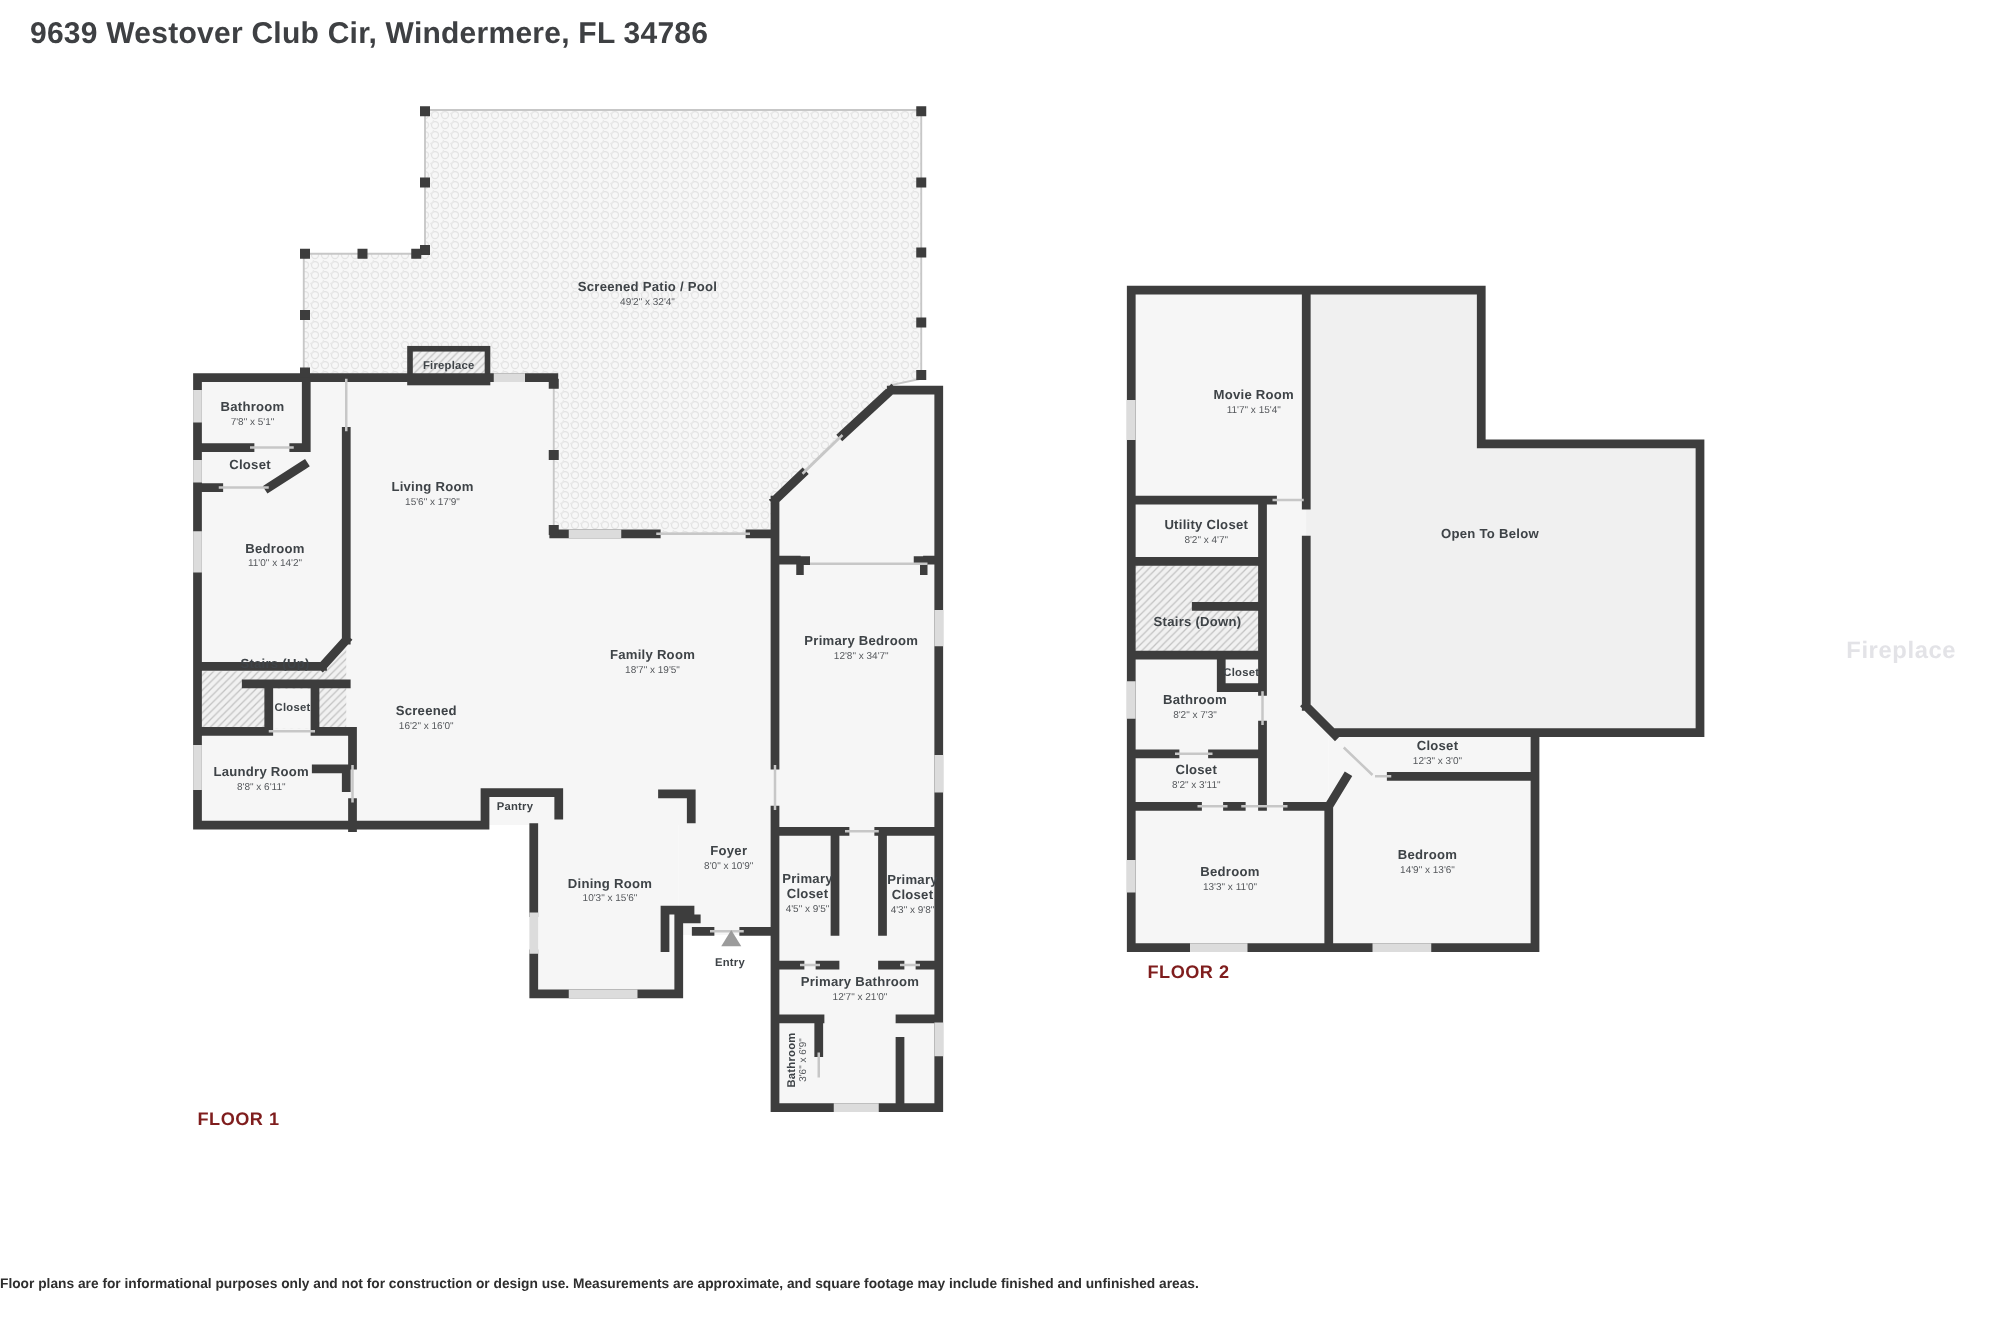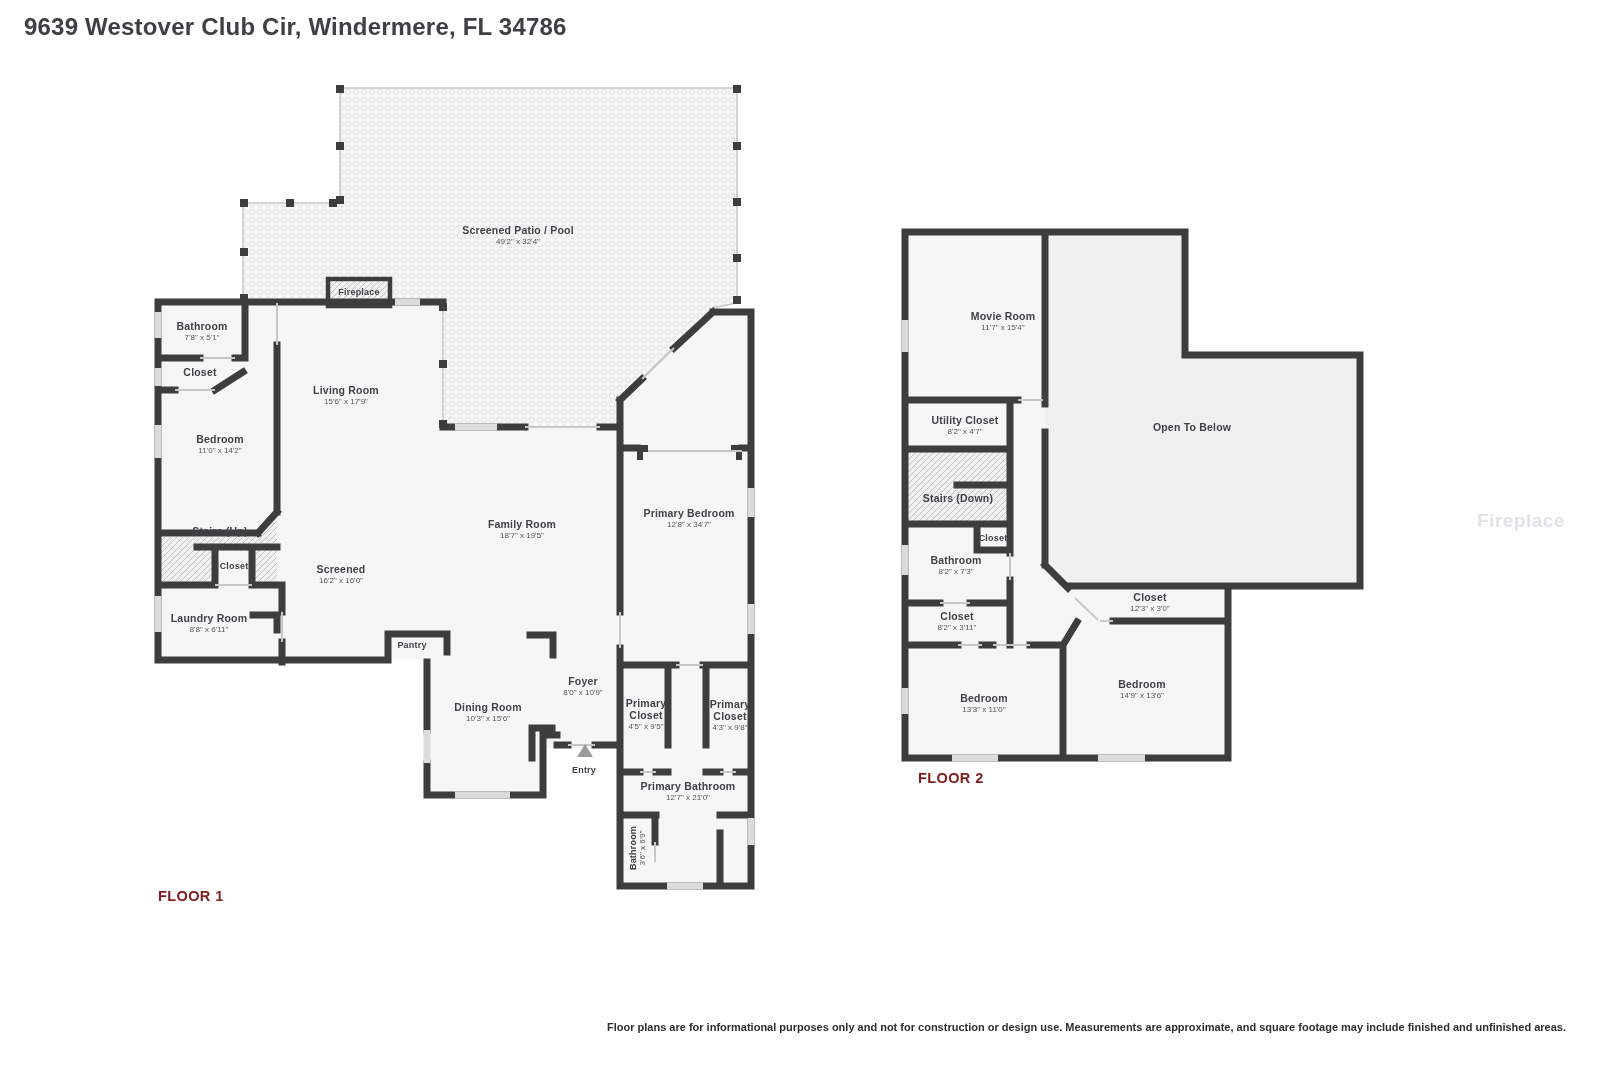--- a/index.html
+++ b/index.html
@@ -7,21 +7,21 @@
        font-family:"Liberation Sans",sans-serif}
   .title{position:absolute;left:24px;top:13px;font-size:24px;font-weight:700;color:#3e4043;letter-spacing:.2px}
   svg.plan{position:absolute;left:0;top:0}
   .room-label{position:absolute;transform:translate(-50%,-50%);text-align:center;line-height:1.12;white-space:nowrap}
   .room-label .rname{display:block;font-size:10.5px;font-weight:700;color:#3e4347;letter-spacing:.2px}
   .room-label .rdims{display:block;font-size:8px;font-weight:400;color:#54575b;margin-top:1px}
   .room-label.narrow{white-space:normal;width:50px}
   .room-label.small .rname{font-size:9px}
   .room-label.rot{transform:translate(-50%,-50%) rotate(-90deg)}
   .floor-label{position:absolute;font-size:14.5px;font-weight:800;color:#7f1d1d;letter-spacing:.4px}
-  .disclaimer{position:absolute;left:0;top:1021px;width:1566px;text-align:right;
+  .disclaimer{position:absolute;left:0;top:1021px;width:1566px;text-align:left;
               font-size:11px;font-weight:700;color:#2e2e2e}
   .watermark{position:absolute;left:1477px;top:510px;font-size:19px;font-weight:700;
              color:#e3e3e7;letter-spacing:.5px}
 </style>
 </head>
 <body>
 
 <div class="title">9639 Westover Club Cir, Windermere, FL 34786</div>
 
 <svg class="plan" width="1600" height="1066" viewBox="0 0 1600 1066">

